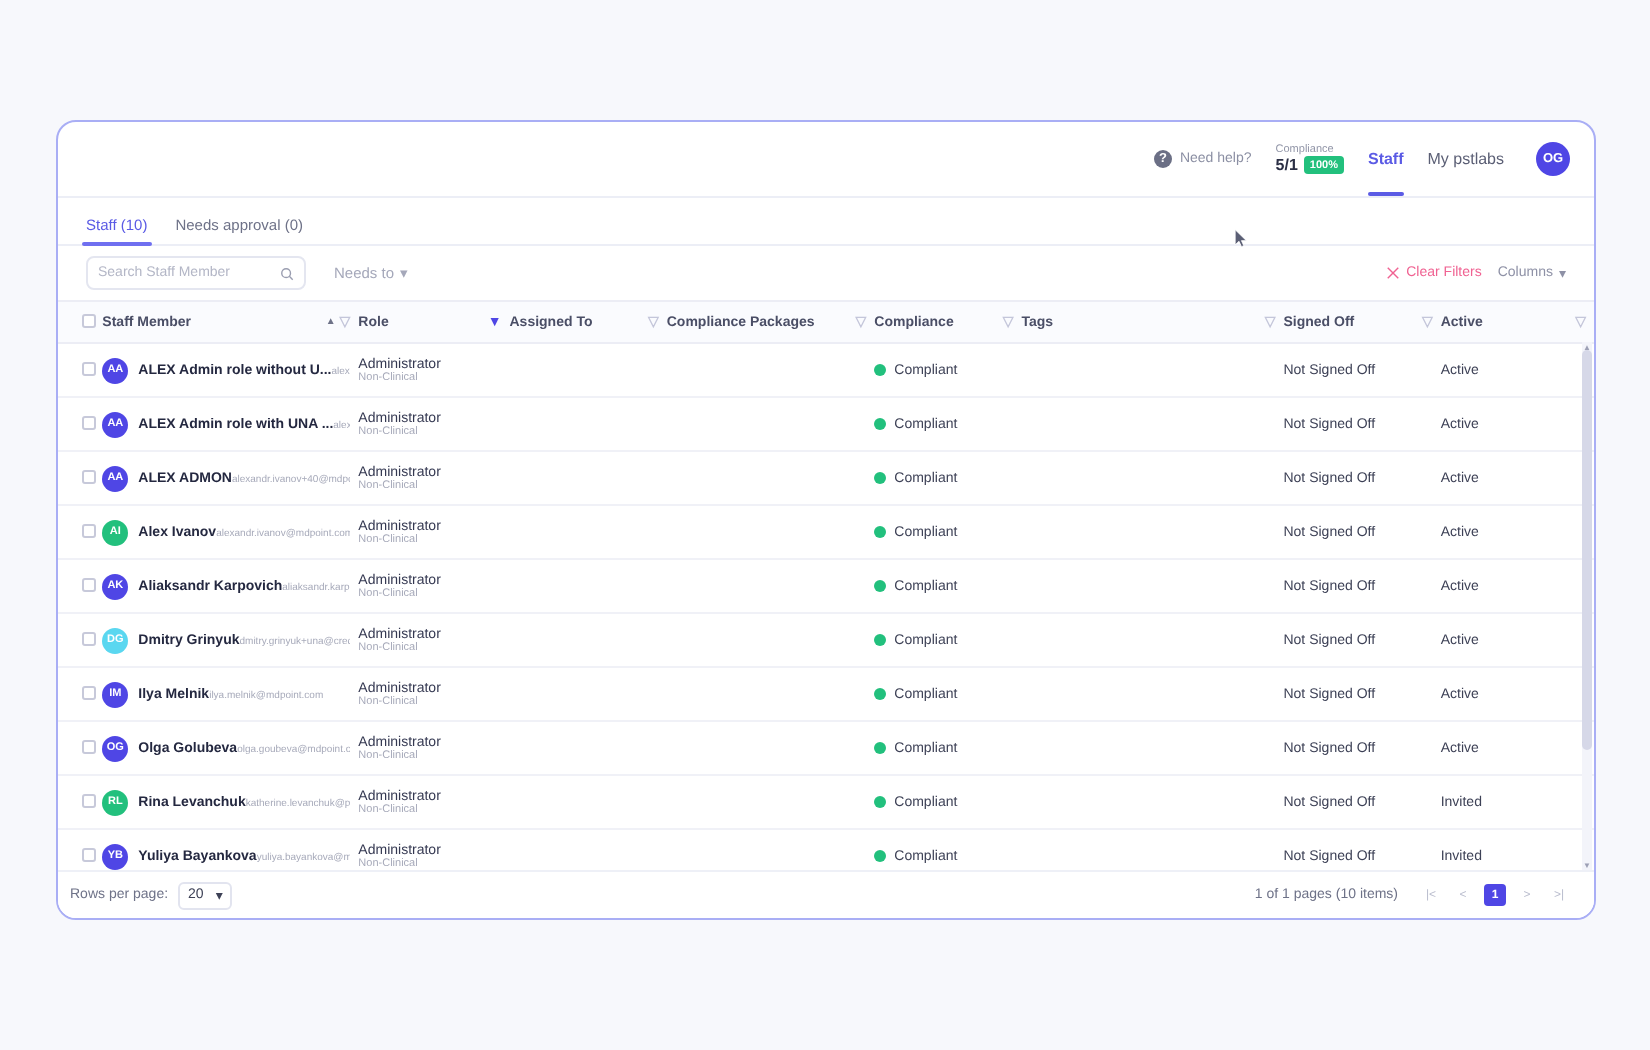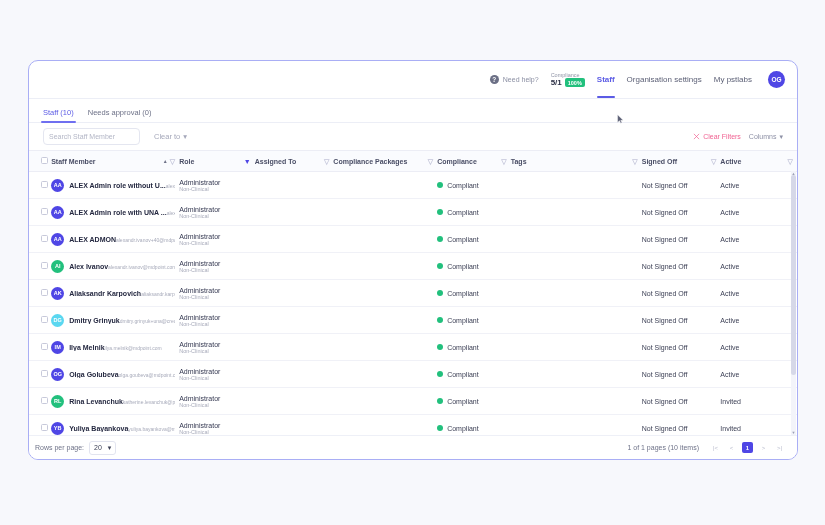--- a/index.html
+++ b/index.html
@@ -107,21 +107,21 @@
     background: #4f46e5; border-radius: 4px;
     padding: 5px 9px;
   }
 
   
   .filter-row {
     height: 27px; display: flex; align-items: center;
     padding: 0 14px; flex: 0 0 auto;
   }
   .search-box {
-    width: 97px; height: 17px;
+    width: 110px; height: 17px;
     border: 1px solid #e4e6f0; border-radius: 4px;
     display: flex; align-items: center;
     padding: 0 5px;
   }
   .search-box input {
     border: none; outline: none; flex: 1;
     font-size: 7px; color: #555; background: transparent;
     font-family: "Liberation Sans", sans-serif;
   }
   .search-box input::placeholder { color: #b3b6c6; }
@@ -257,23 +257,20 @@
         <div class="compliance-row">
           <span class="compliance-frac">5/1</span>
           <span class="compliance-pct">100%</span>
         </div>
       </div>
 
       <div class="nav-link active">
         <span>Staff</span>
       </div>
       <div class="nav-link">
-        <span>Organisation settings</span>
-      </div>
-      <div class="nav-link">
         <span>My pstlabs</span>
       </div>
 
       <div class="avatar-top">OG</div>
     </div>
   </div>
 
   <div class="tabs-row">
     <div class="tab active">
       <span>Staff (10)</span>
@@ -287,21 +284,21 @@
   <div class="filter-row">
     <div class="search-box">
       <input type="text" placeholder="Search Staff Member" style="">
       <svg width="8" height="8" viewBox="0 0 16 16">
         <circle cx="7" cy="7" r="5" fill="none" stroke="#9a9db0" stroke-width="1.6"></circle>
         <line x1="10.7" y1="10.7" x2="14.5" y2="14.5" stroke="#9a9db0" stroke-width="1.6"></line>
       </svg>
     </div>
 
     <div class="assign-to">
-      <span>Clear to</span>
+      <span>Needs to</span>
       <span>▾</span>
     </div>
 
     <div class="right-filters">
       <div class="clear-filters">
         <svg width="7" height="7" viewBox="0 0 16 16">
           <line x1="2" y1="2" x2="14" y2="14" stroke="#f06292" stroke-width="1.6"></line>
           <line x1="14" y1="2" x2="2" y2="14" stroke="#f06292" stroke-width="1.6"></line>
         </svg>
         <span>Clear Filters</span>

